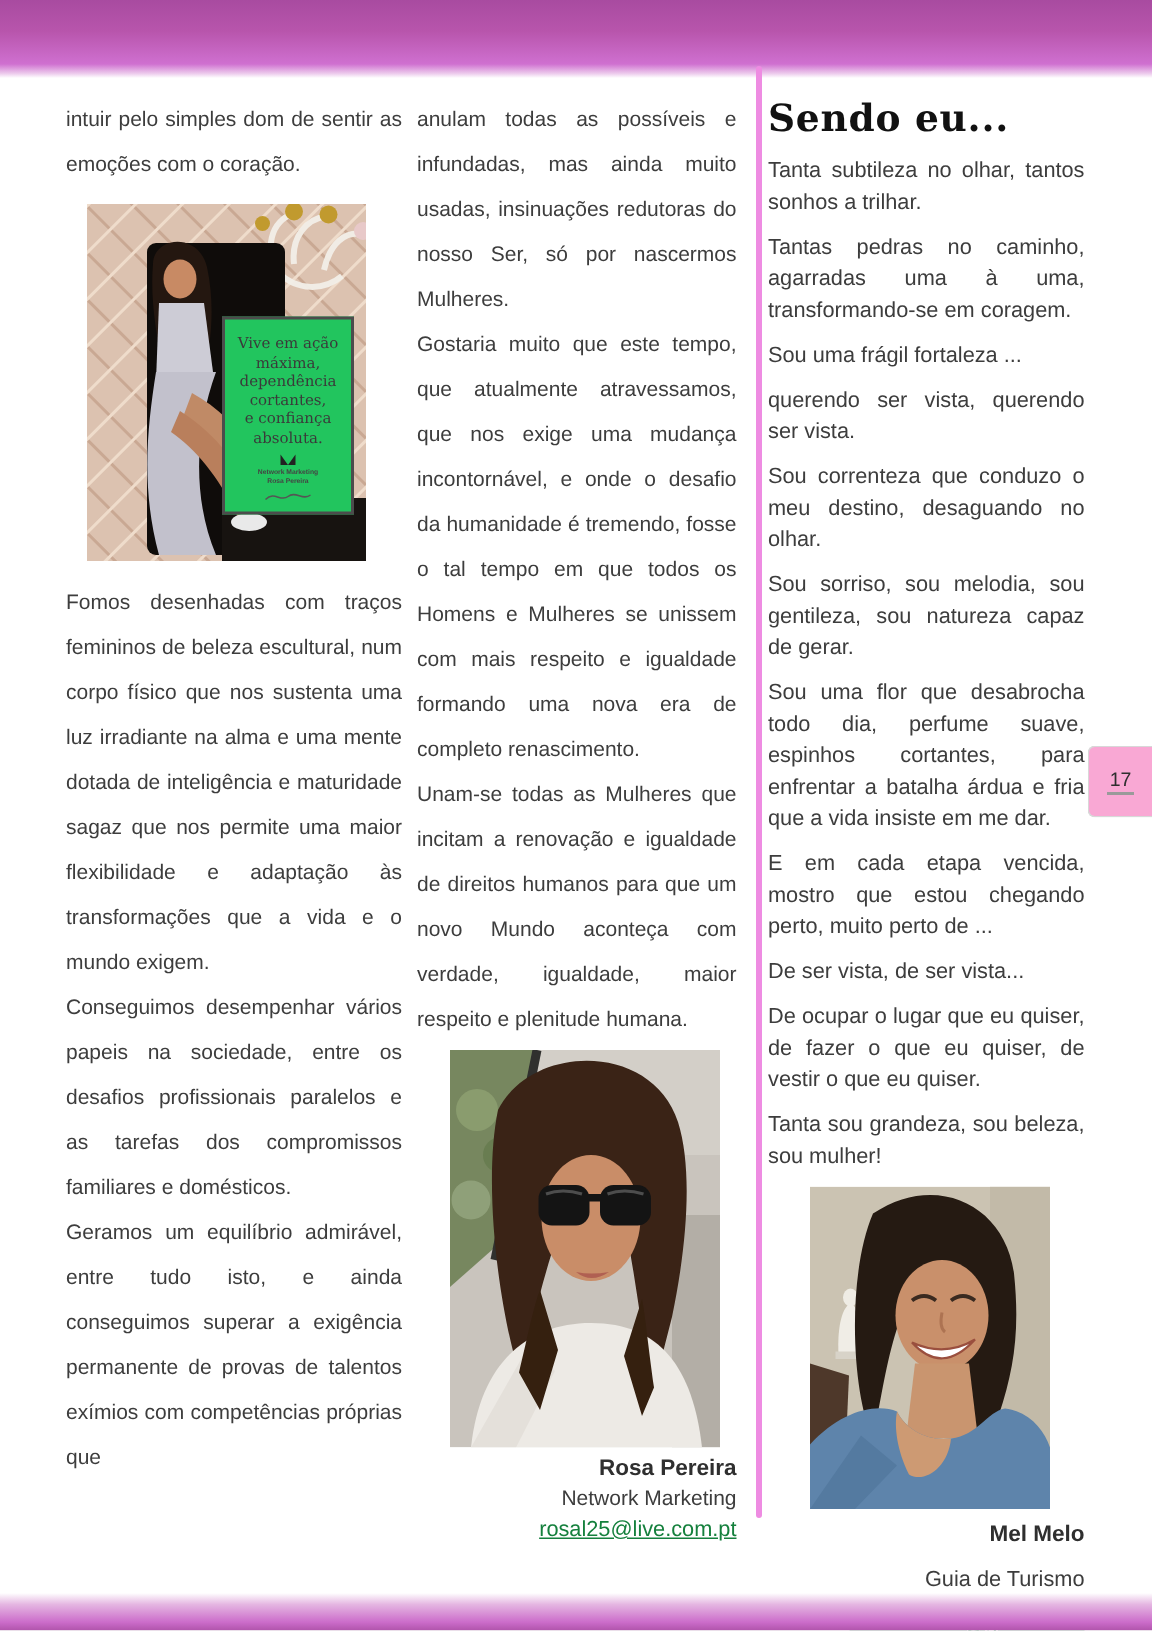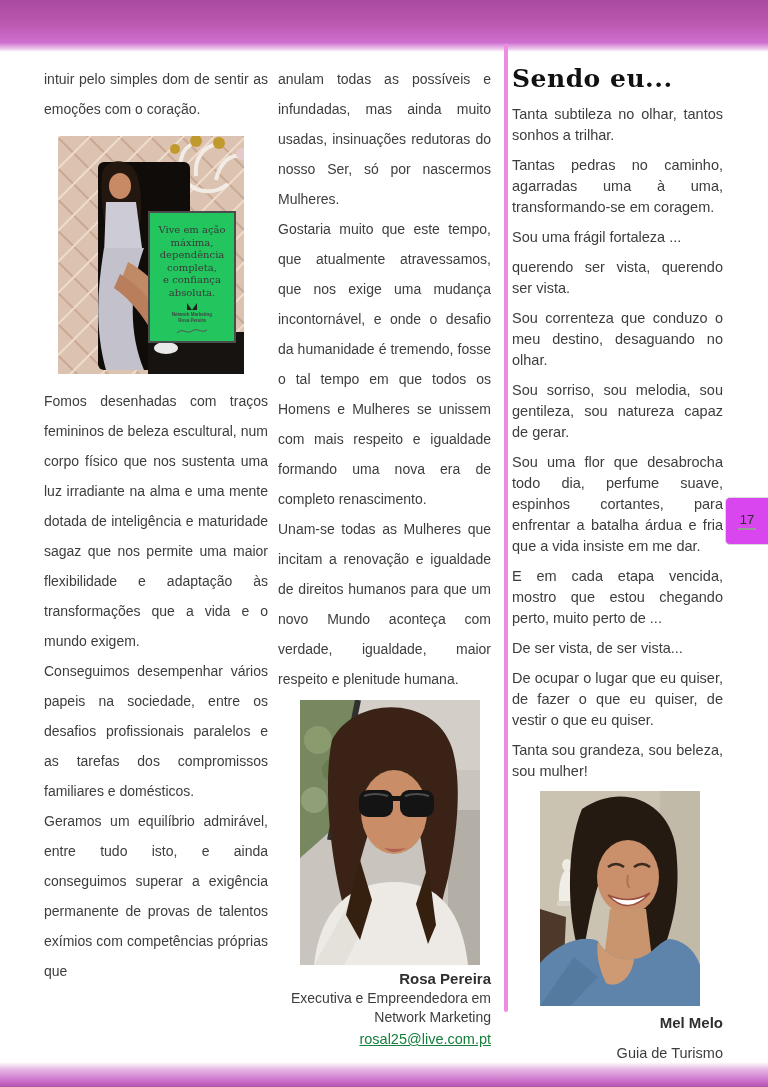--- a/index.html
+++ b/index.html
@@ -17,21 +17,21 @@
     background:linear-gradient(180deg,#ffffff 0%,#e5b7e2 30%,#cb6cca 78%,#b054ab 100%);
   }
   .divider{
     position:absolute;left:504px;top:44px;width:4px;height:968px;
     background:#ee8ce2;border-radius:2px;
   }
   
   .pagenum-tab{
     position:absolute;right:0;top:497px;width:42px;height:46px;
     border:1px solid #d8d8d8;border-right:none;border-radius:5px 0 0 5px;
-    background:#d946ef;display:flex;align-items:center;justify-content:center;
+    background:#f9a8d4;display:flex;align-items:center;justify-content:center;
   }
   .pagenum{
     font-size:13px;color:#2e2e2e;padding:0 2px 1px 2px;
     border-bottom:2px solid #9a9a9a;
   }
   
   .col{position:absolute;top:64px;}
   .col1{left:44px;width:224px;}
   .col2{left:278px;width:213px;}
   .col3{left:512px;width:211px;}
@@ -126,21 +126,21 @@
         <path d="M46,112 C40,150 36,190 48,234 L86,234 C70,196 72,150 86,112 Z" fill="#c2c1cc"></path>
         <path d="M70,126 C92,138 112,160 122,186 L112,196 C96,172 78,152 64,142 Z" fill="#c08a66"></path>
         <path d="M62,138 C88,154 106,180 114,206 L102,212 C92,188 74,164 56,152 Z" fill="#b97f5c"></path>
         <ellipse cx="120" cy="194" rx="12" ry="6" fill="#f2f2f2"></ellipse>
         <ellipse cx="108" cy="212" rx="12" ry="6" fill="#e9e9e9"></ellipse>
       </svg>
       <div class="sign">
         <div class="sign-line">Vive em ação</div>
         <div class="sign-line">máxima,</div>
         <div class="sign-line">dependência</div>
-        <div class="sign-line">completa,</div>
+        <div class="sign-line">cortantes,</div>
         <div class="sign-line">e confiança</div>
         <div class="sign-line">absoluta.</div>
         <div class="butterfly"></div>
         <div class="sign-credit">Network Marketing</div>
         <div class="sign-credit">Rosa Pereira</div>
         <svg class="sign-squiggle" viewBox="0 0 34 8">
           <path d="M2,6 C8,0 12,8 17,4 C22,0 27,7 32,3" stroke="#555" stroke-width="1" fill="none"></path>
         </svg>
       </div>
     </div>
@@ -183,21 +183,20 @@
         <path d="M14,265 C20,208 52,182 94,182 C140,182 162,212 168,265 Z" fill="#edeae5"></path>
         <path d="M14,265 L52,198 L70,214 L44,265 Z" fill="#e4e0da"></path>
 
         <path d="M46,215 C52,190 56,170 60,160 L72,200 L60,240 Z" fill="#35200f"></path>
         <path d="M136,225 C132,196 130,176 128,166 L116,204 L128,244 Z" fill="#35200f"></path>
       </svg>
     </div>
 
     <div class="caption cap2">
       <div class="name">Rosa Pereira</div>
-      <div class="role">Executiva e Empreendedora em</div>
       <div class="role">Network Marketing</div>
       <div class="email-line"><a class="email-link">rosal25@live.com.pt</a></div>
     </div>
   </div>
 
   <div class="col col3">
     <h2 class="heading3">Sendo eu...</h2>
     <p>Tanta subtileza no olhar, tantos sonhos a trilhar.</p>
     <p>Tantas pedras no caminho, agarradas uma à uma, transformando-se em coragem.</p>
     <p>Sou uma frágil fortaleza ...</p>

